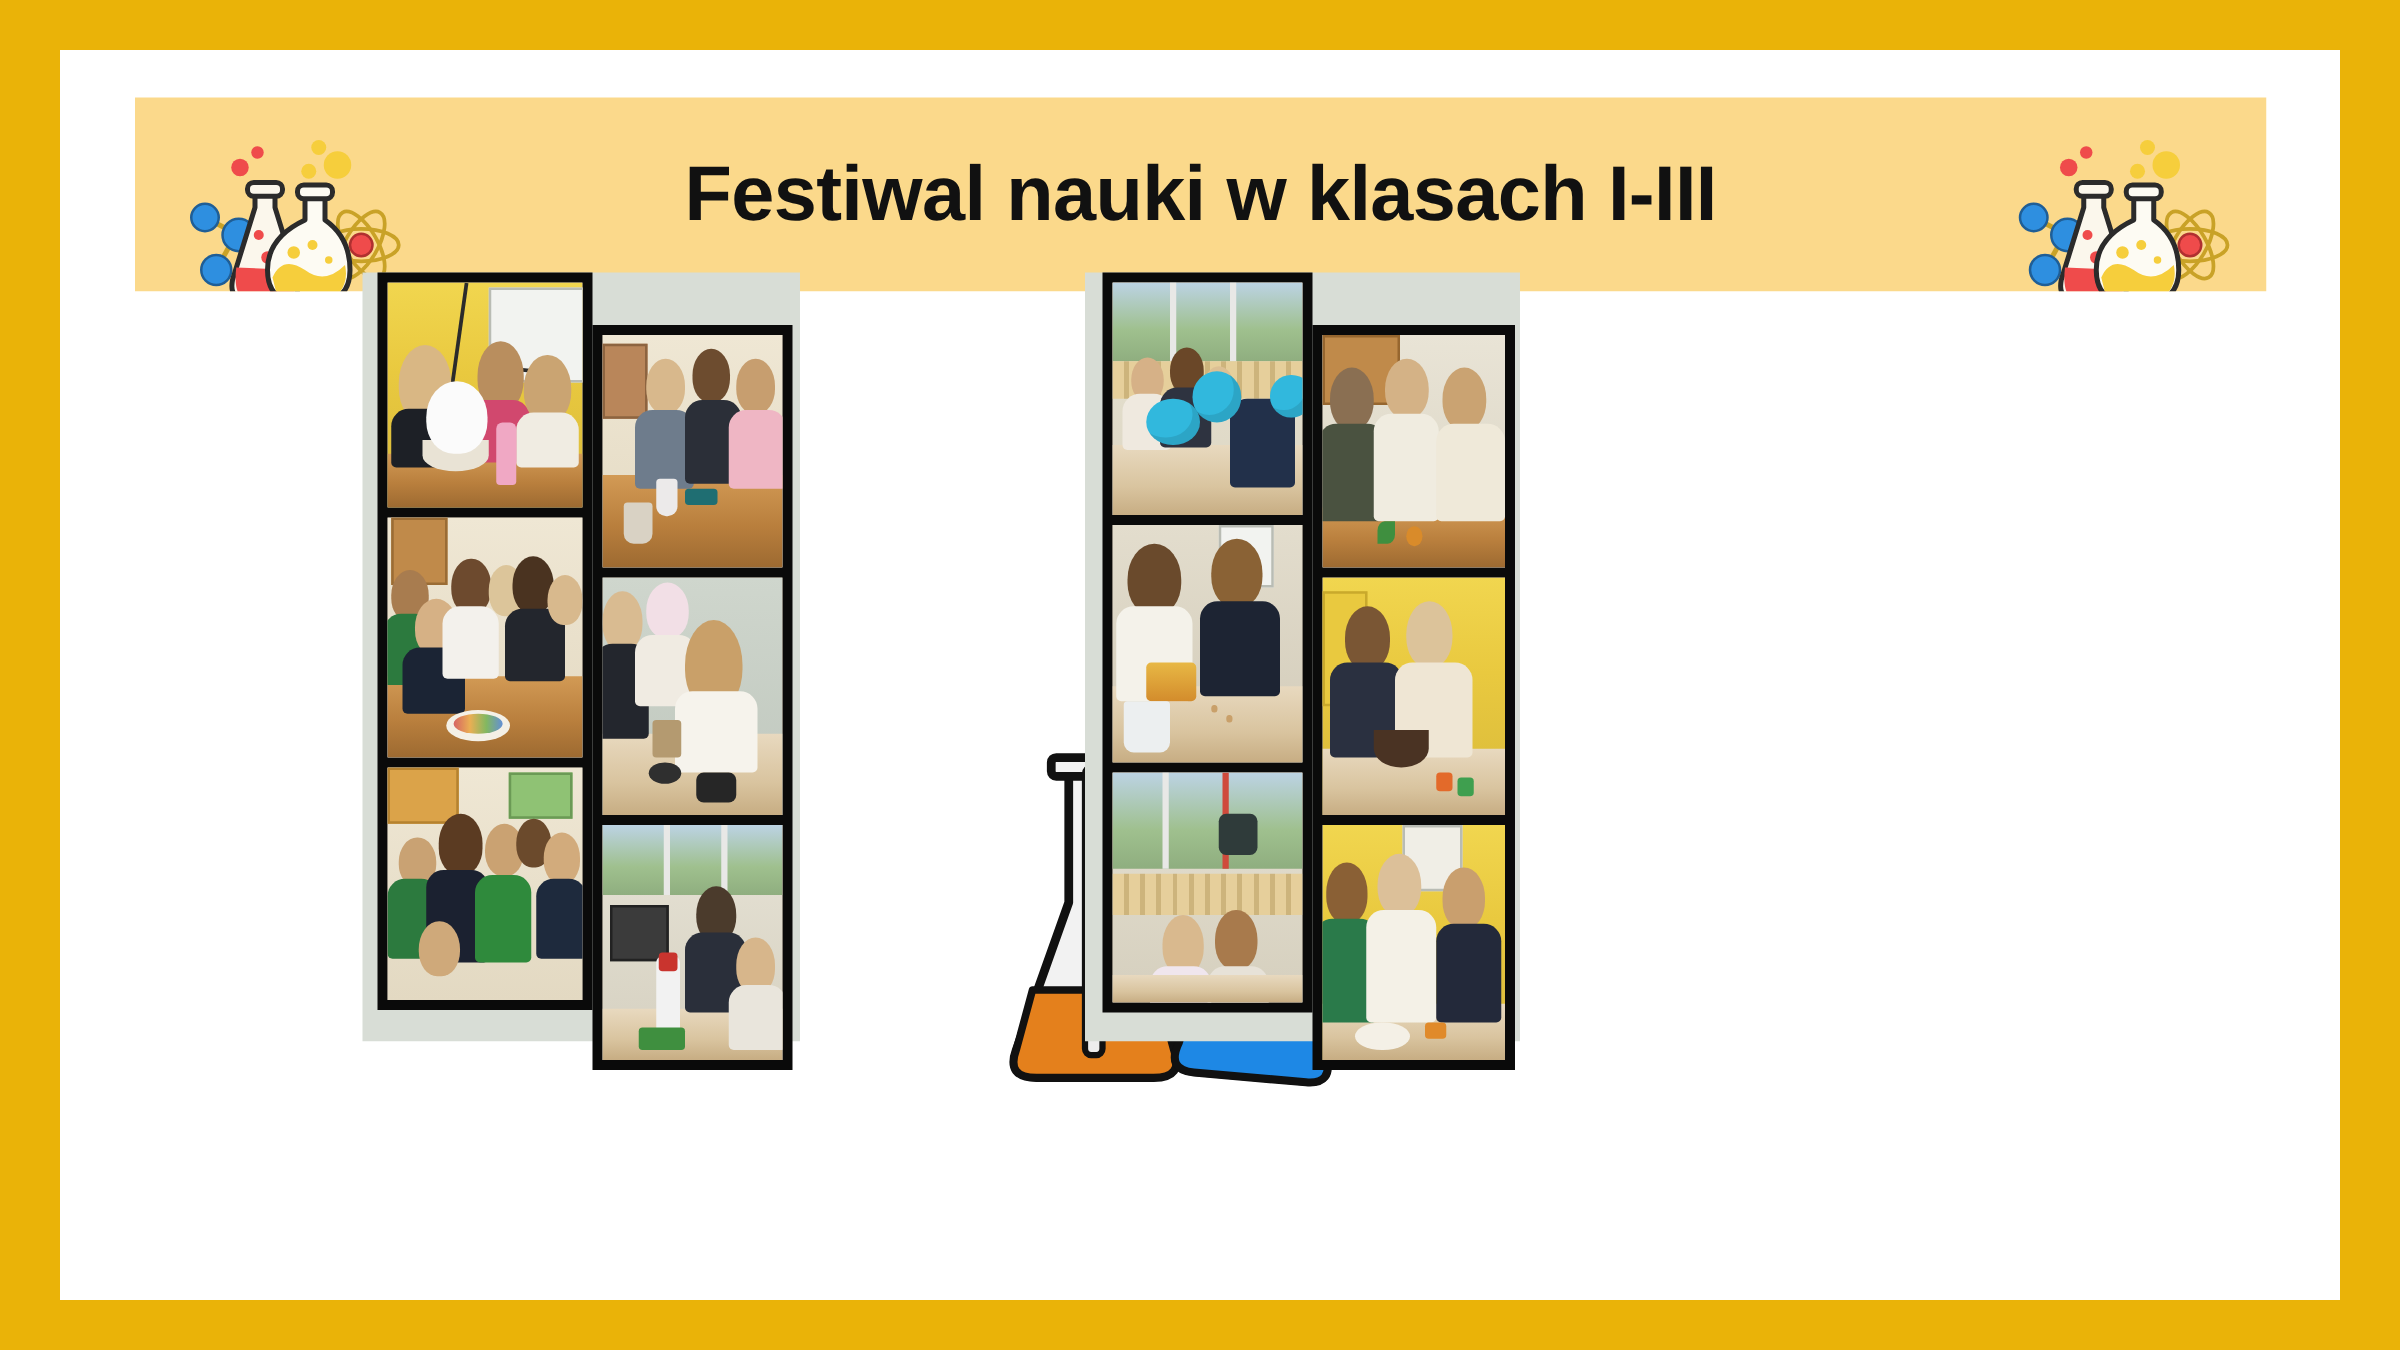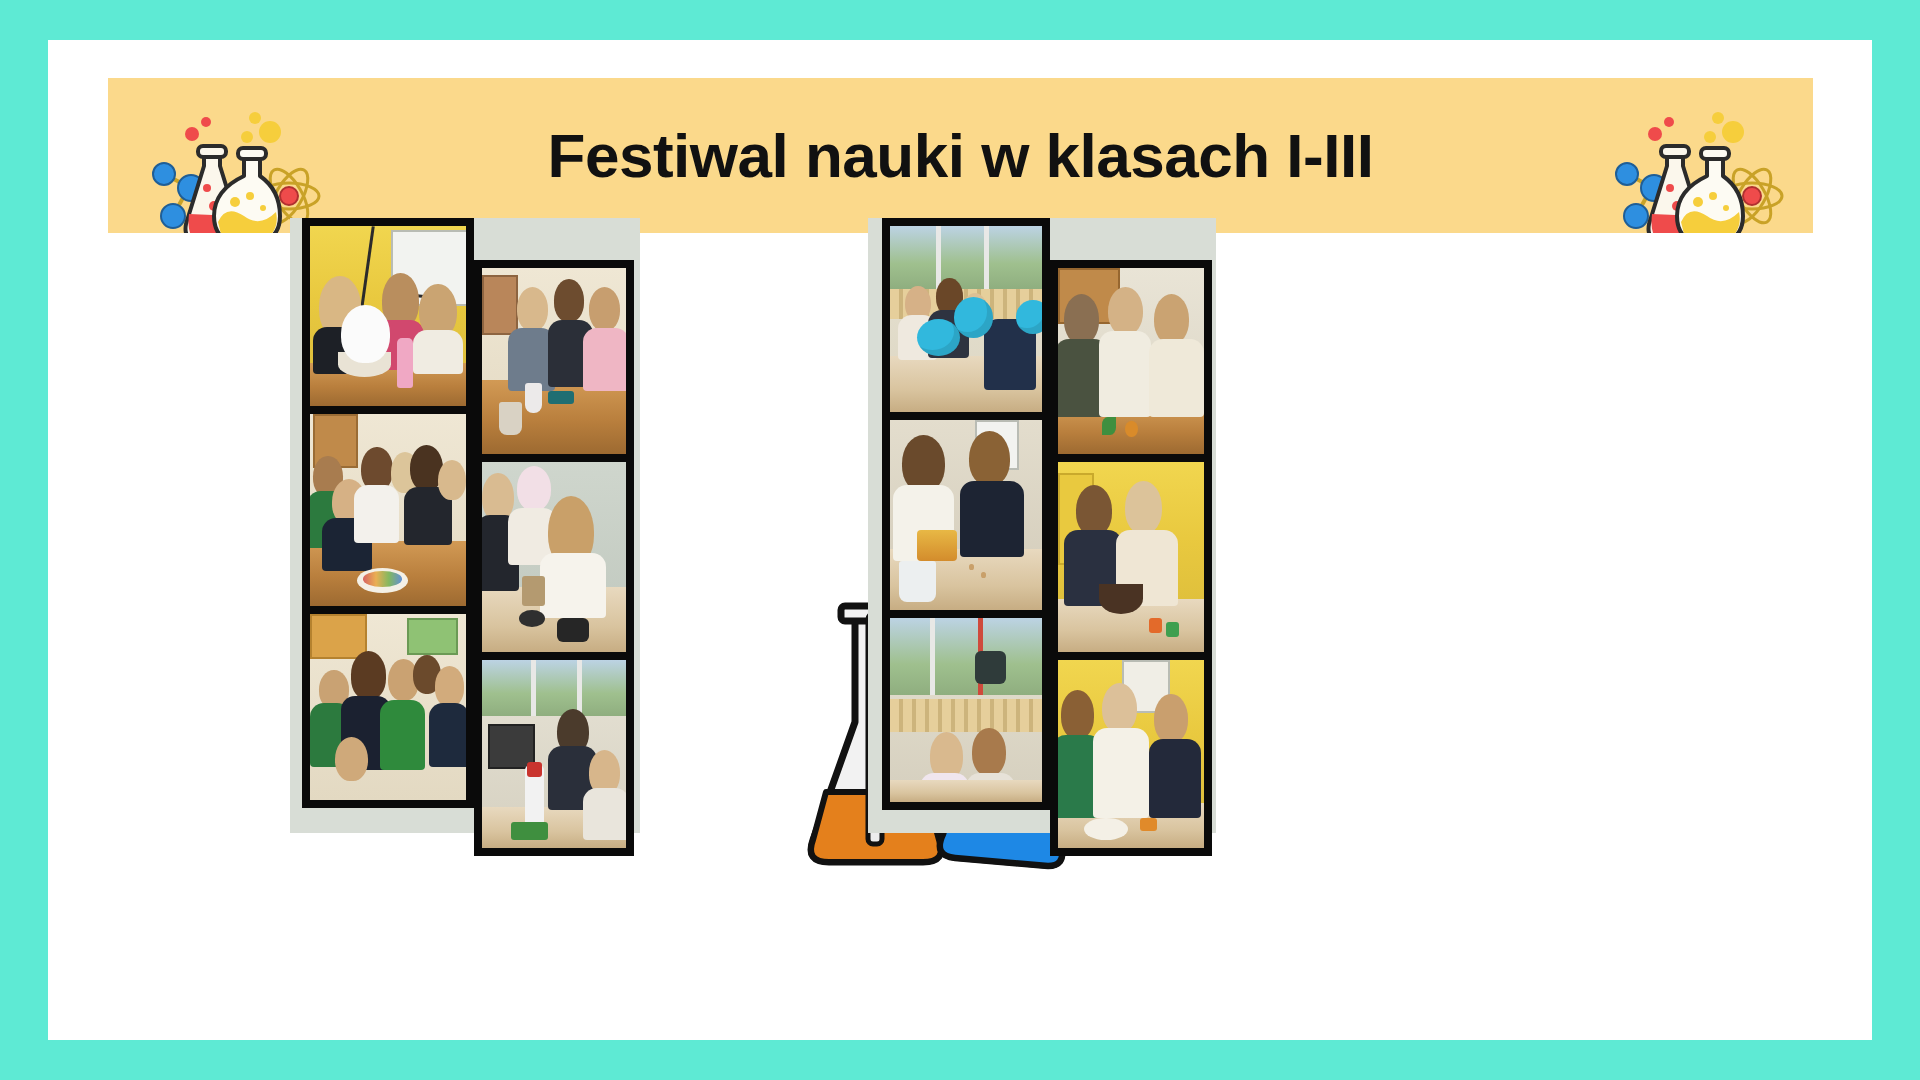--- a/index.html
+++ b/index.html
@@ -12,21 +12,21 @@
     height: 1080px;
     overflow: hidden;
     font-family: "Liberation Sans", sans-serif;
   }
 
   
   .poster {
     position: relative;
     width: 1920px;
     height: 1080px;
-    background: #5eead4;
+    background: #eab308;
     box-sizing: border-box;
   }
   .poster-inner {
     position: absolute;
     left: 48px;
     top: 40px;
     width: 1824px;
     height: 1000px;
     background: #ffffff;
   }

